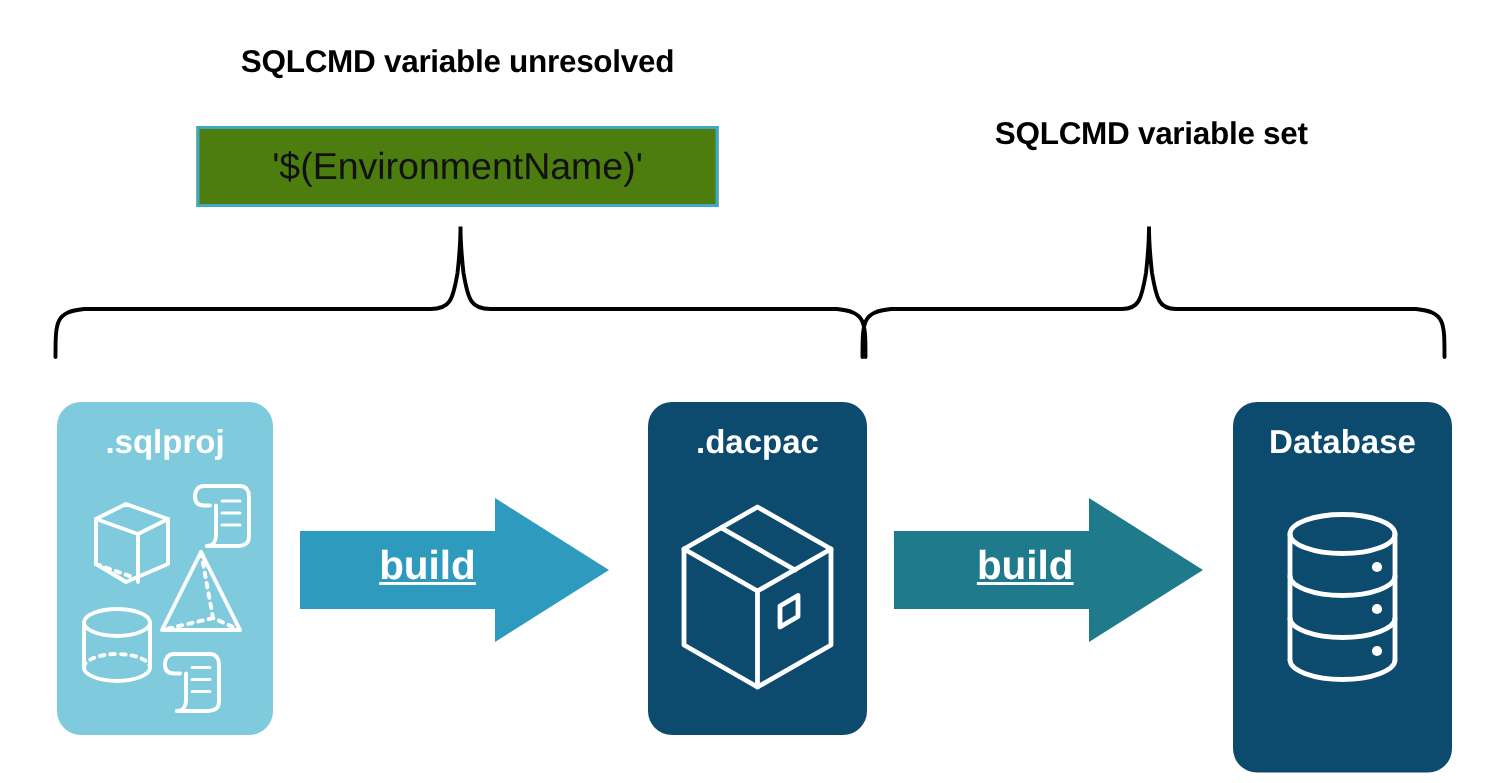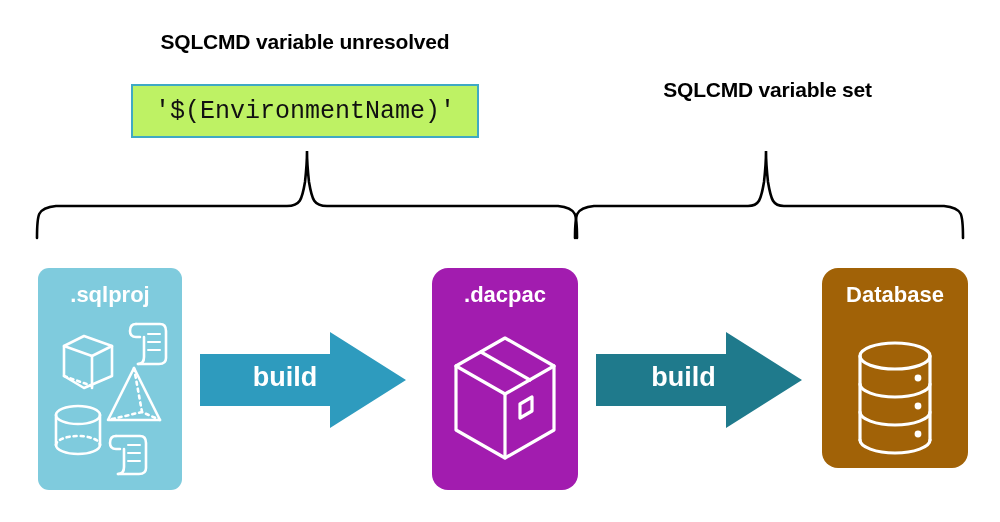--- a/index.html
+++ b/index.html
@@ -32,49 +32,49 @@
     letter-spacing: -0.2px;
     white-space: nowrap;
     text-align: center;
   }
   #heading-left  { left: 0px;   top: 30px; width: 610px; }
   #heading-right { left: 570px; top: 30px; width: 395px; margin-top: 48px; }
 
   .value-box {
     position: absolute;
     border: 2px solid #3FA9C4;
-    background: #bef264;
+    background: #4d7c0f;
     box-sizing: border-box;
     display: flex;
     align-items: center;
     justify-content: center;
-    font-family: Liberation Mono, monospace;
+    font-family: Liberation Sans, sans-serif;
     font-size: 25px;
     color: #111111;
     letter-spacing: 0px;
     white-space: nowrap;
   }
   #value-box-left  { left: 131px; top: 84px;  width: 348px; height: 54px; }
   #value-box-right { left: 668px; top: 84px;  width: 198px; height: 54px; }
 
   .brace-svg {
     position: absolute;
     overflow: visible;
   }
   #brace-left  { left: 30px;  top: 150px; }
   #brace-right { left: 570px; top: 150px; }
 
   .node-box {
     position: absolute;
     border-radius: 16px;
     box-sizing: border-box;
   }
-  #node-sqlproj  { left: 38px;  top: 268px; width: 144px; height: 222px; background: #7FCBDD; border-radius: 11px; }
-  #node-dacpac   { left: 432px; top: 268px; width: 146px; height: 222px; background: #a21caf; }
-  #node-database { left: 822px; top: 268px; width: 146px; height: 200px; background: #a16207; }
+  #node-sqlproj  { left: 38px;  top: 268px; width: 144px; height: 222px; background: #7FCBDD; }
+  #node-dacpac   { left: 432px; top: 268px; width: 146px; height: 222px; background: #0c4a6e; }
+  #node-database { left: 822px; top: 268px; width: 146px; height: 247px; background: #0c4a6e; }
 
   .node-label {
     position: absolute;
     left: 0;
     top: 14px;
     width: 100%;
     text-align: center;
     font-family: "Liberation Sans", sans-serif;
     font-weight: bold;
     font-size: 22px;
@@ -97,20 +97,21 @@
   #arrow-deploy { left: 596px; top: 332px; }
 
   .arrow-label {
     position: absolute;
     font-family: "Liberation Sans", sans-serif;
     font-weight: bold;
     font-size: 27px;
     color: #ffffff;
     white-space: nowrap;
     text-align: center;
+    text-decoration: underline;
   }
   #arrow-build-label  { left: 200px; top: 362px; width: 170px; }
   #arrow-deploy-label { left: 596px; top: 362px; width: 175px; }
 </style>
 </head>
 <body>
 
 <div id="canvas">
 
   <div class="heading" id="heading-left">SQLCMD variable unresolved</div>

